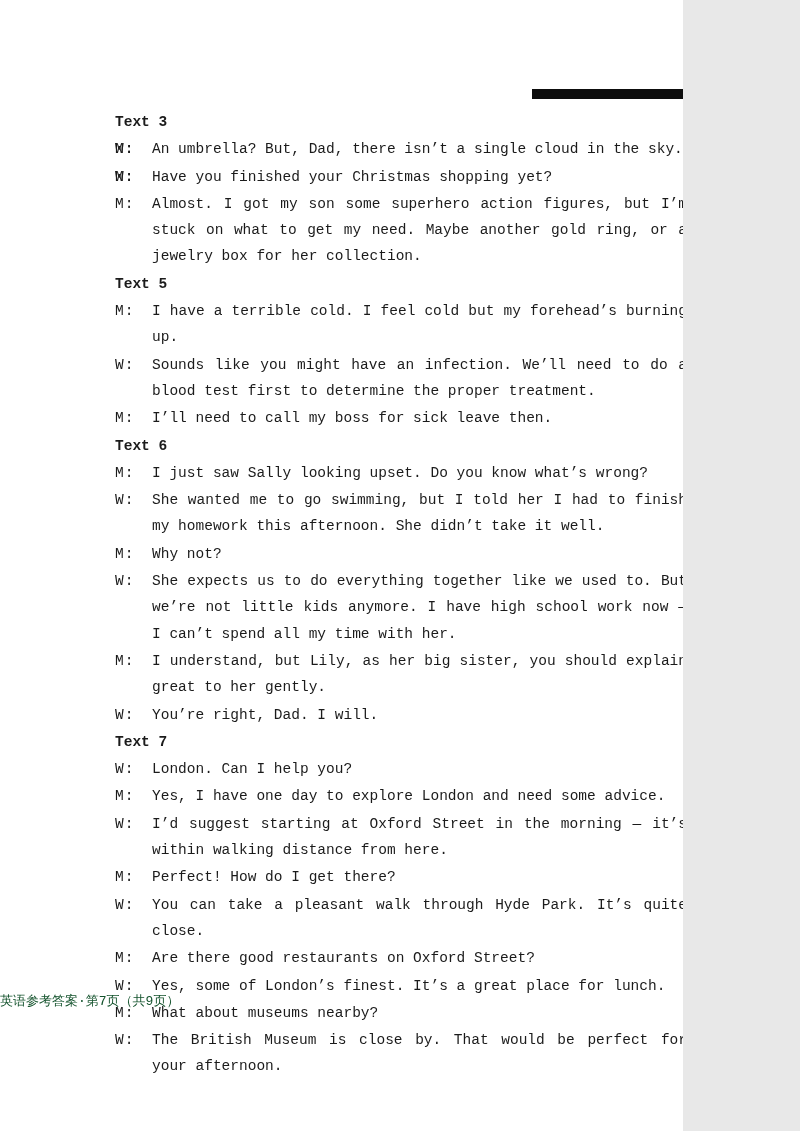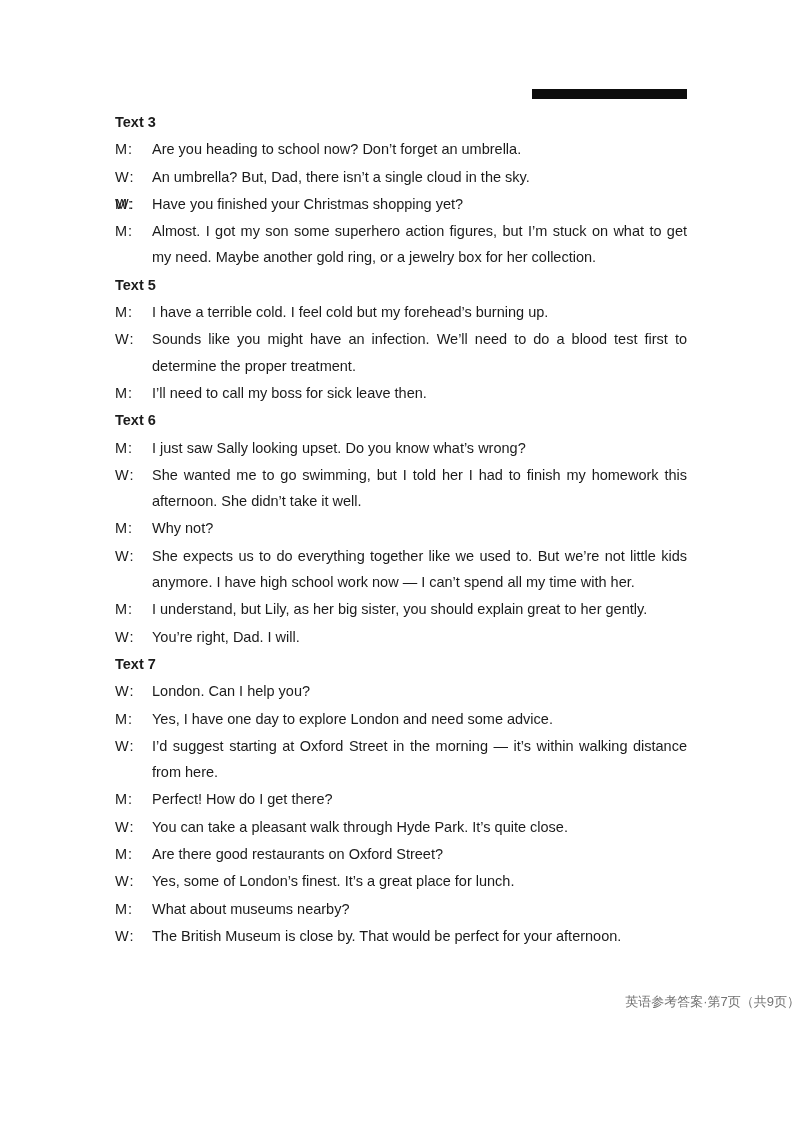--- a/index.html
+++ b/index.html
@@ -2,24 +2,24 @@
 <html><head>
 <meta charset="utf-8">
 <style>
   html, body {
     margin: 0;
     padding: 0;
     background: #e8e8e8;
   }
   .page {
     position: relative;
-    width: 800px;
+    width: 683px;
     height: 1131px;
     background: #ffffff;
-    font-family: Liberation Sans, sans-serif;
+    font-family: Liberation Mono, monospace;
     color: #1b1b1b;
     overflow: hidden;
   }
   .redaction-bar {
     position: absolute;
     left: 532px;
     top: 89px;
     width: 155px;
     height: 10px;
     background: #0d0d0d;
@@ -46,34 +46,34 @@
     position: absolute;
     left: 0;
     top: 0;
     letter-spacing: 1px;
   }
   .footer {
     position: absolute;
     left: 0;
     top: 993px;
     width: 100%;
-    text-align: right;
+    text-align: left;
     font-size: 13px;
     line-height: 18px;
-    color: #737373;
+    color: #14532d;
   }
 </style>
 </head>
 <body>
 
 <div class="page">
   <div class="redaction-bar"></div>
   <main class="content" id="transcript">
       <div class="section-heading">Text 3</div>
-      <div class="dialogue-line"><span class="speaker-label">M:</span><span>Are you heading to school now? Don’t forget an umbrella.</span></div>
+      <div class="dialogue-line"><span class="speaker-label">M:</span></div>
       <div class="dialogue-line"><span class="speaker-label">W:</span><span>An umbrella? But, Dad, there isn’t a single cloud in the sky.</span></div>
       <div class="dialogue-line"><span class="speaker-label">M:</span></div>
       <div class="dialogue-line"><span class="speaker-label">W:</span><span>Have you finished your Christmas shopping yet?</span></div>
       <div class="dialogue-line"><span class="speaker-label">M:</span><span>Almost. I got my son some superhero action figures, but I’m stuck on what to get my need. Maybe another gold ring, or a jewelry box for her collection.</span></div>
       <div class="section-heading">Text 5</div>
       <div class="dialogue-line"><span class="speaker-label">M:</span><span>I have a terrible cold. I feel cold but my forehead’s burning up.</span></div>
       <div class="dialogue-line"><span class="speaker-label">W:</span><span>Sounds like you might have an infection. We’ll need to do a blood test first to determine the proper treatment.</span></div>
       <div class="dialogue-line"><span class="speaker-label">M:</span><span>I’ll need to call my boss for sick leave then.</span></div>
       <div class="section-heading">Text 6</div>
       <div class="dialogue-line"><span class="speaker-label">M:</span><span>I just saw Sally looking upset. Do you know what’s wrong?</span></div>

